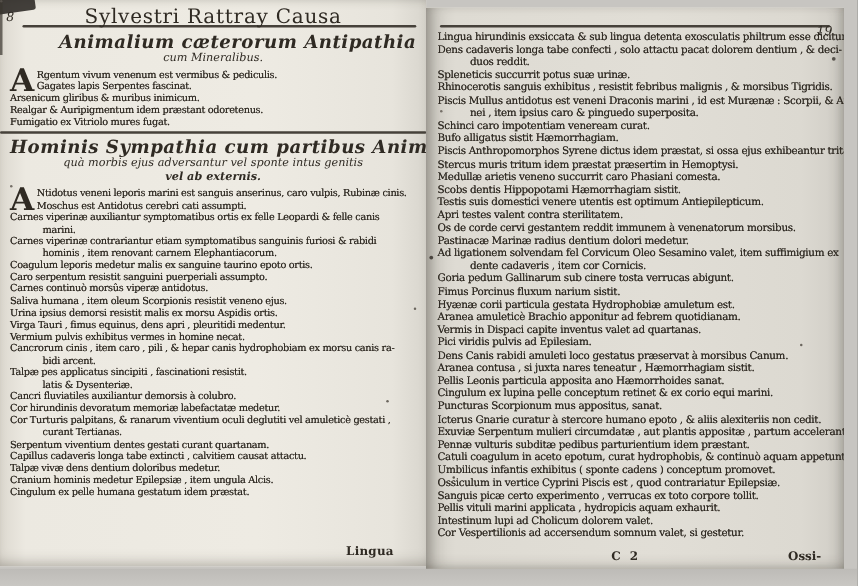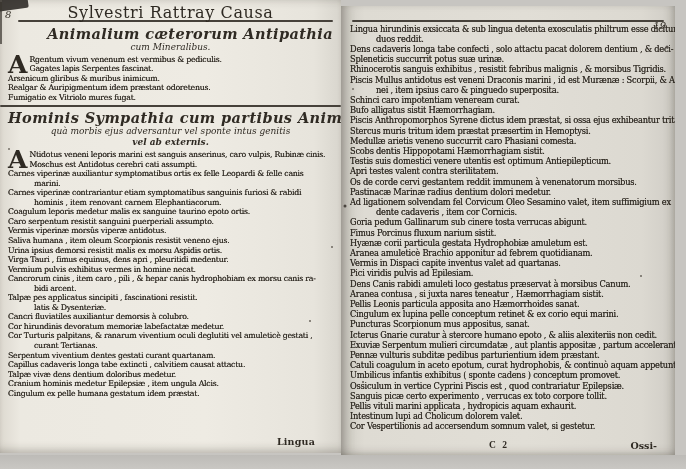--- a/index.html
+++ b/index.html
@@ -39,21 +39,21 @@
 
   .body{position:relative;}
   .left-body .tl{font-size:7.8px;line-height:9.55px;letter-spacing:-.25px;white-space:nowrap;text-shadow:0 0 .4px rgba(47,42,35,.8);}
   .right-body .tl{font-size:8.3px;line-height:10.2px;letter-spacing:-.25px;white-space:nowrap;text-shadow:0 0 .4px rgba(47,42,35,.8);}
   .tl.ind{padding-left:26px;}
   .dc{float:left;font-size:25px;line-height:19px;height:18.5px;margin:0 2px 0 0;font-weight:700;}
   .mt2{margin-top:2px;} .mt3{margin-top:3px;}
 
   .catchword-l{position:absolute;right:26px;bottom:6px;font-size:9.5px;font-weight:700;letter-spacing:.2px;}
   .sig-row{position:absolute;left:0;right:0;bottom:4px;height:12px;font-size:9.5px;}
-  .sig-mark{position:absolute;left:148px;font-weight:600;letter-spacing:2px;font-family:Liberation Serif, serif;}
+  .sig-mark{position:absolute;left:148px;font-weight:600;letter-spacing:2px;}
   .catchword-r{position:absolute;right:18px;font-weight:600;}
 
   
   .corner-mark{position:absolute;left:-6px;top:-4px;width:34px;height:14px;background:#24211d;transform:rotate(-8deg);border-radius:2px;opacity:.85;}
   .edge-streak{position:absolute;left:0;top:0;width:2px;height:44px;background:#3a362f;opacity:.7;}
   .speck{position:absolute;width:2px;height:2px;border-radius:50%;background:#55504a;
     box-shadow:344px 205px 0 .5px #4a453f, 309px 320px 0 0 #6b665e, 362px 381px 0 0 #5c574f,
                666px 46px 0 .5px #55504a, 640px 275px 0 0 #6b665e, 8px 148px 0 0 #767068,
                331px 246px 0 0 #6b665e, 352px 88px 0 0 #767068;}
   .bottom-bed{position:absolute;left:0;right:0;bottom:0;height:14px;background:linear-gradient(180deg,#bdbbb7,#c9c7c3);}
@@ -93,21 +93,21 @@
         <span class="dc">A</span>
         <div>
             <div class="tl">Ntidotus veneni leporis marini est sanguis anserinus, caro vulpis, Rubinæ cinis.</div>
             <div class="tl">Moschus est Antidotus cerebri cati assumpti.</div>
             <div class="tl">Carnes viperinæ auxiliantur symptomatibus ortis ex felle Leopardi &amp; felle canis</div>
             <div class="tl ind">marini.</div>
             <div class="tl">Carnes viperinæ contrariantur etiam symptomatibus sanguinis furiosi &amp; rabidi</div>
             <div class="tl ind">hominis , item renovant carnem Elephantiacorum.</div>
             <div class="tl">Coagulum leporis medetur malis ex sanguine taurino epoto ortis.</div>
             <div class="tl">Caro serpentum resistit sanguini puerperiali assumpto.</div>
-            <div class="tl">Vermis viperinæ morsûs viperæ antidotus.</div>
+            <div class="tl">Carnes continuò morsûs viperæ antidotus.</div>
             <div class="tl">Saliva humana , item oleum Scorpionis resistit veneno ejus.</div>
             <div class="tl">Urina ipsius demorsi resistit malis ex morsu Aspidis ortis.</div>
             <div class="tl">Virga Tauri , fimus equinus, dens apri , pleuritidi medentur.</div>
             <div class="tl">Vermium pulvis exhibitus vermes in homine necat.</div>
             <div class="tl">Cancrorum cinis , item caro , pili , &amp; hepar canis hydrophobiam ex morsu canis ra-</div>
             <div class="tl ind">bidi arcent.</div>
             <div class="tl">Talpæ pes applicatus sincipiti , fascinationi resistit.</div>
             <div class="tl ind">latis &amp; Dysenteriæ.</div>
             <div class="tl">Cancri fluviatiles auxiliantur demorsis à colubro.</div>
             <div class="tl">Cor hirundinis devoratum memoriæ labefactatæ medetur.</div>
@@ -126,22 +126,22 @@
   </div>
 
   <div class="page page-right">
     <div class="inner-r">
       <div class="pagenum pn-right">19</div>
       <div class="rule rule-r1"></div>
 
       <div class="body right-body">
         <div>
             <div class="tl">Lingua hirundinis exsiccata &amp; sub lingua detenta exosculatis philtrum esse dicitur.</div>
+            <div class="tl">Dens cadaveris longa tabe confecti , solo attactu pacat dolorem dentium , &amp; deci-</div>
             <div class="tl ind">duos reddit.</div>
-            <div class="tl">Dens cadaveris longa tabe confecti , solo attactu pacat dolorem dentium , &amp; deci-</div>
             <div class="tl">Spleneticis succurrit potus suæ urinæ.</div>
             <div class="tl">Rhinocerotis sanguis exhibitus , resistit febribus malignis , &amp; morsibus Tigridis.</div>
             <div class="tl">Piscis Mullus antidotus est veneni Draconis marini , id est Murænæ : Scorpii, &amp; Ara-</div>
             <div class="tl ind">nei , item ipsius caro &amp; pinguedo superposita.</div>
             <div class="tl">Schinci caro impotentiam veneream curat.</div>
             <div class="tl">Bufo alligatus sistit Hæmorrhagiam.</div>
             <div class="tl">Piscis Anthropomorphos Syrene dictus idem præstat, si ossa ejus exhibeantur trita.</div>
             <div class="tl">Stercus muris tritum idem præstat præsertim in Hemoptysi.</div>
             <div class="tl">Medullæ arietis veneno succurrit caro Phasiani comesta.</div>
             <div class="tl">Scobs dentis Hippopotami Hæmorrhagiam sistit.</div>

